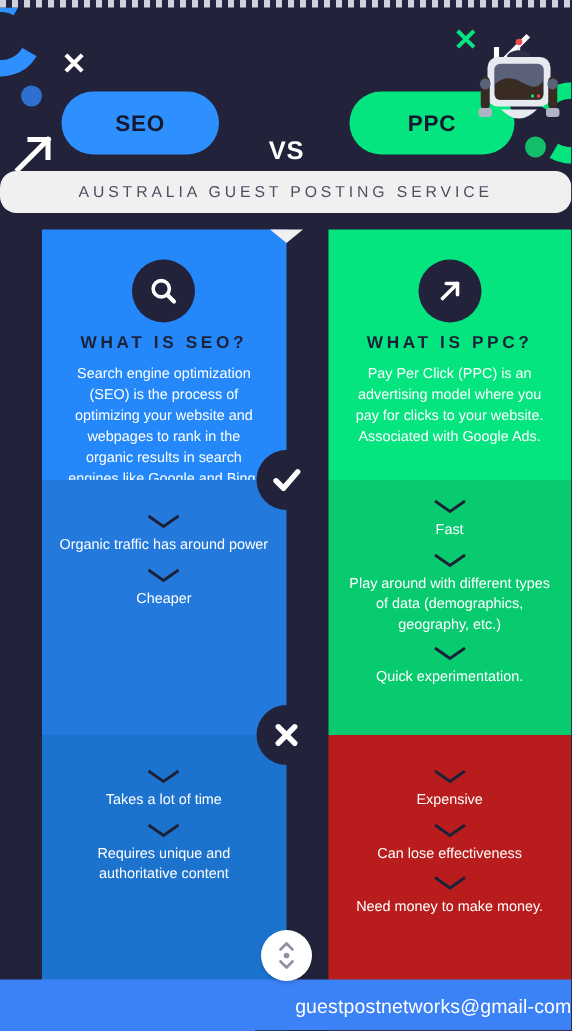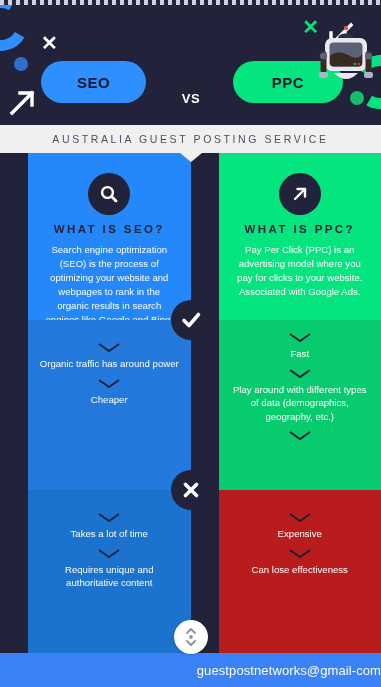--- a/index.html
+++ b/index.html
@@ -76,30 +76,30 @@
     font-size: 15px; font-weight: 700; letter-spacing: 0.5px;
     color: #16182e;
   }
   .pill-seo { left: 41px;  width: 105px; background: #2e8fff; }
   .pill-ppc { right: 38px; width: 110px; background: #05e57f; }
 
   .robot { position: absolute; left: 163px; top: 12px; width: 56px; height: 66px; }
   .vs {
     position: absolute; left: 0; right: 0; top: 78px;
     text-align: center; color: #ffffff;
-    font-size: 13px; font-weight: 700; letter-spacing: 0.5px;
+    font-size: 17px; font-weight: 700; letter-spacing: 0.5px;
   }
   .robot-wrap { position: absolute; left: 155px; top: 8px; width: 72px; height: 104px; }
 
   
   .banner {
-    position: absolute; top: 125px; left: 0;
+    position: absolute; top: 114px; left: 0;
     width: 381px; height: 28px;
     background: #f0f0f0;
-    display: flex; align-items: center; justify-content: center;
+    display: flex; align-items: center; justify-content: center; border-radius: 11px;
   }
   .banner-text {
     font-size: 10.5px; letter-spacing: 2.6px;
     color: #4c4f60; font-weight: 400;
     white-space: nowrap;
   }
 
   
   .columns {
     position: absolute; top: 153px; left: 0;
@@ -333,37 +333,44 @@
           <div class="item">
             <svg class="chev" viewBox="0 0 26 11">
               <polyline points="3,2 13,9 23,2" fill="none" stroke="#1d2138" stroke-width="1.9"></polyline>
             </svg>
             <span class="item-label">Play around with different types of data (demographics, geography, etc.)</span>
           </div>
           <div class="item">
             <svg class="chev" viewBox="0 0 26 11">
               <polyline points="3,2 13,9 23,2" fill="none" stroke="#1d2138" stroke-width="1.9"></polyline>
             </svg>
+            <span class="item-label">Quick experimentation.</span>
           </div>
         </div>
       </div>
 
       <div class="band band-cons">
         <div class="item-list" style="top:22px;">
           <div class="item">
             <svg class="chev" viewBox="0 0 26 11">
               <polyline points="3,2 13,9 23,2" fill="none" stroke="#1d2138" stroke-width="1.9"></polyline>
             </svg>
             <span class="item-label">Expensive</span>
           </div>
           <div class="item">
             <svg class="chev" viewBox="0 0 26 11">
               <polyline points="3,2 13,9 23,2" fill="none" stroke="#1d2138" stroke-width="1.9"></polyline>
             </svg>
             <span class="item-label">Can lose effectiveness</span>
+          </div>
+          <div class="item">
+            <svg class="chev" viewBox="0 0 26 11">
+              <polyline points="3,2 13,9 23,2" fill="none" stroke="#1d2138" stroke-width="1.9"></polyline>
+            </svg>
+            <span class="item-label">Need money to make money.</span>
           </div>
         </div>
       </div>
     </div>
 
     <div class="notch"></div>
   </div>
 
   <div class="badge badge-check">
     <svg width="22" height="22" viewBox="0 0 22 22">

